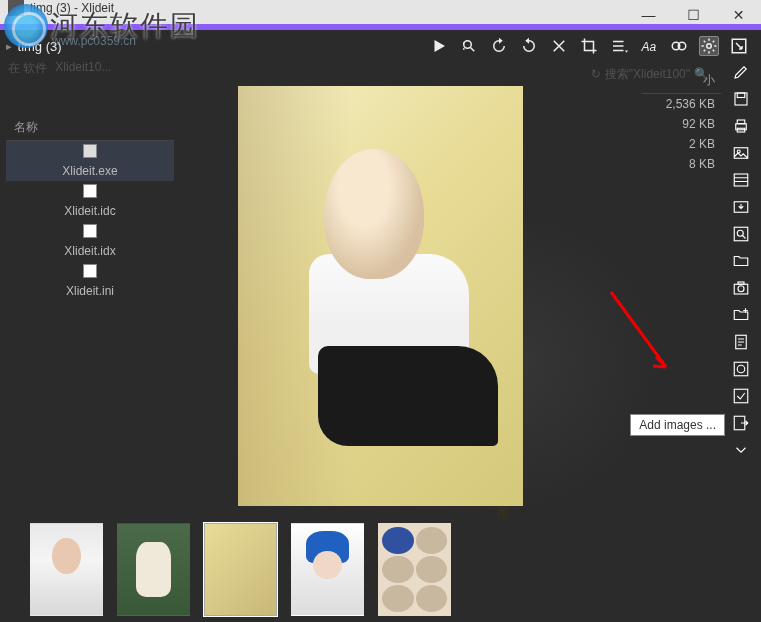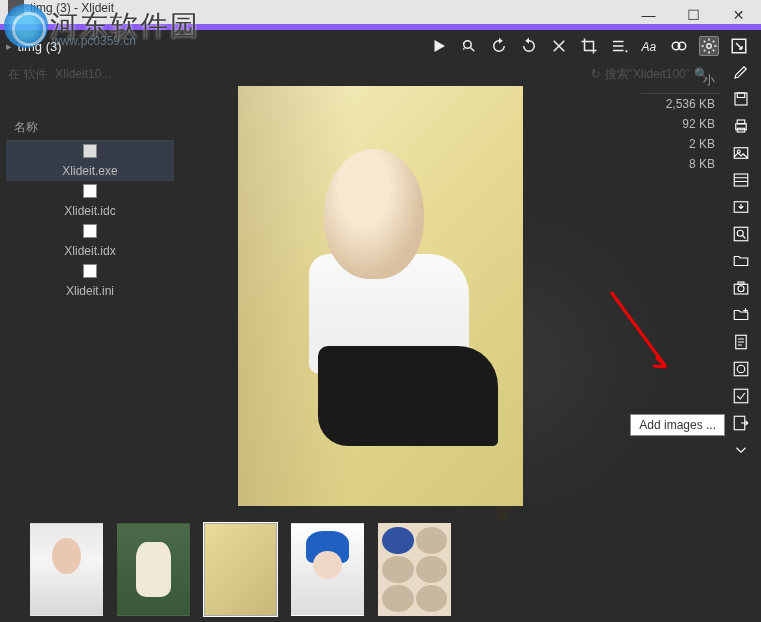--- a/index.html
+++ b/index.html
@@ -41,21 +41,21 @@
     .file-row.highlighted { background: rgba(80,100,140,0.3); }
     .file-icon-box { width: 14px; height: 14px; border: 1px solid #888; background: #ddd; font-size: 9px; display: flex; align-items: center; justify-content: center; color: #333; }
     .file-icon-doc { width: 14px; height: 14px; border: 1px solid #888; background: #fff; }
     
     
     .meta-panel { position: absolute; top: 0; right: 40px; width: 80px; padding: 6px 0; color: #bbb; font-size: 12px; z-index: 2; text-align: right; }
     .meta-header { color: #999; padding: 4px 6px; border-bottom: 1px solid #444; }
     .meta-row { padding: 3px 6px; }
     
     
-    .explorer-row { position: absolute; top: -2px; left: 0; right: 44px; height: 28px; display: flex; align-items: center; gap: 8px; color: #777; font-size: 12px; z-index: 1; padding: 0 8px; opacity: 0.5; }
+    .explorer-row { position: absolute; top: -2px; left: 0; right: 44px; height: 28px; display: flex; gap: 8px; color: #777; font-size: 12px; z-index: 1; padding: 0 8px; opacity: 0.5; }
     .explorer-search { margin-left: auto; display:flex; align-items:center; gap:4px; }
     
     
     .image-viewport { flex: 1; display: flex; align-items: center; justify-content: center; position: relative; }
     .main-image { width: 285px; height: 420px; background: linear-gradient(135deg, #f5f0c5 0%, #e8dc98 40%, #d4c87a 100%); position: relative; margin-top: 12px; }
     .main-image::before { content: ''; position: absolute; top: 0; left: 0; right: 60%; bottom: 0; background: linear-gradient(90deg, rgba(180,160,100,0.5), transparent); }
     .main-image::after { content: ''; position: absolute; top: 15%; left: 30%; width: 100px; height: 130px; border-radius: 50% 50% 45% 45%; background: radial-gradient(ellipse at 40% 30%, #f8e8d0 30%, #d8c0a0 70%); }
     .figure-body { position: absolute; top: 40%; left: 25%; width: 160px; height: 120px; background: linear-gradient(180deg, #fafafa 0%, #f0f0f0 60%); border-radius: 20px 40px 10px 10px; }
     .figure-skirt { position: absolute; top: 62%; left: 28%; width: 180px; height: 100px; background: #1a1a1a; border-radius: 10px 40px 5px 30px; }
     .image-caption { position: absolute; bottom: 10px; right: 10px; color: rgba(60,50,30,0.7); font-size: 14px; writing-mode: vertical-rl; }

